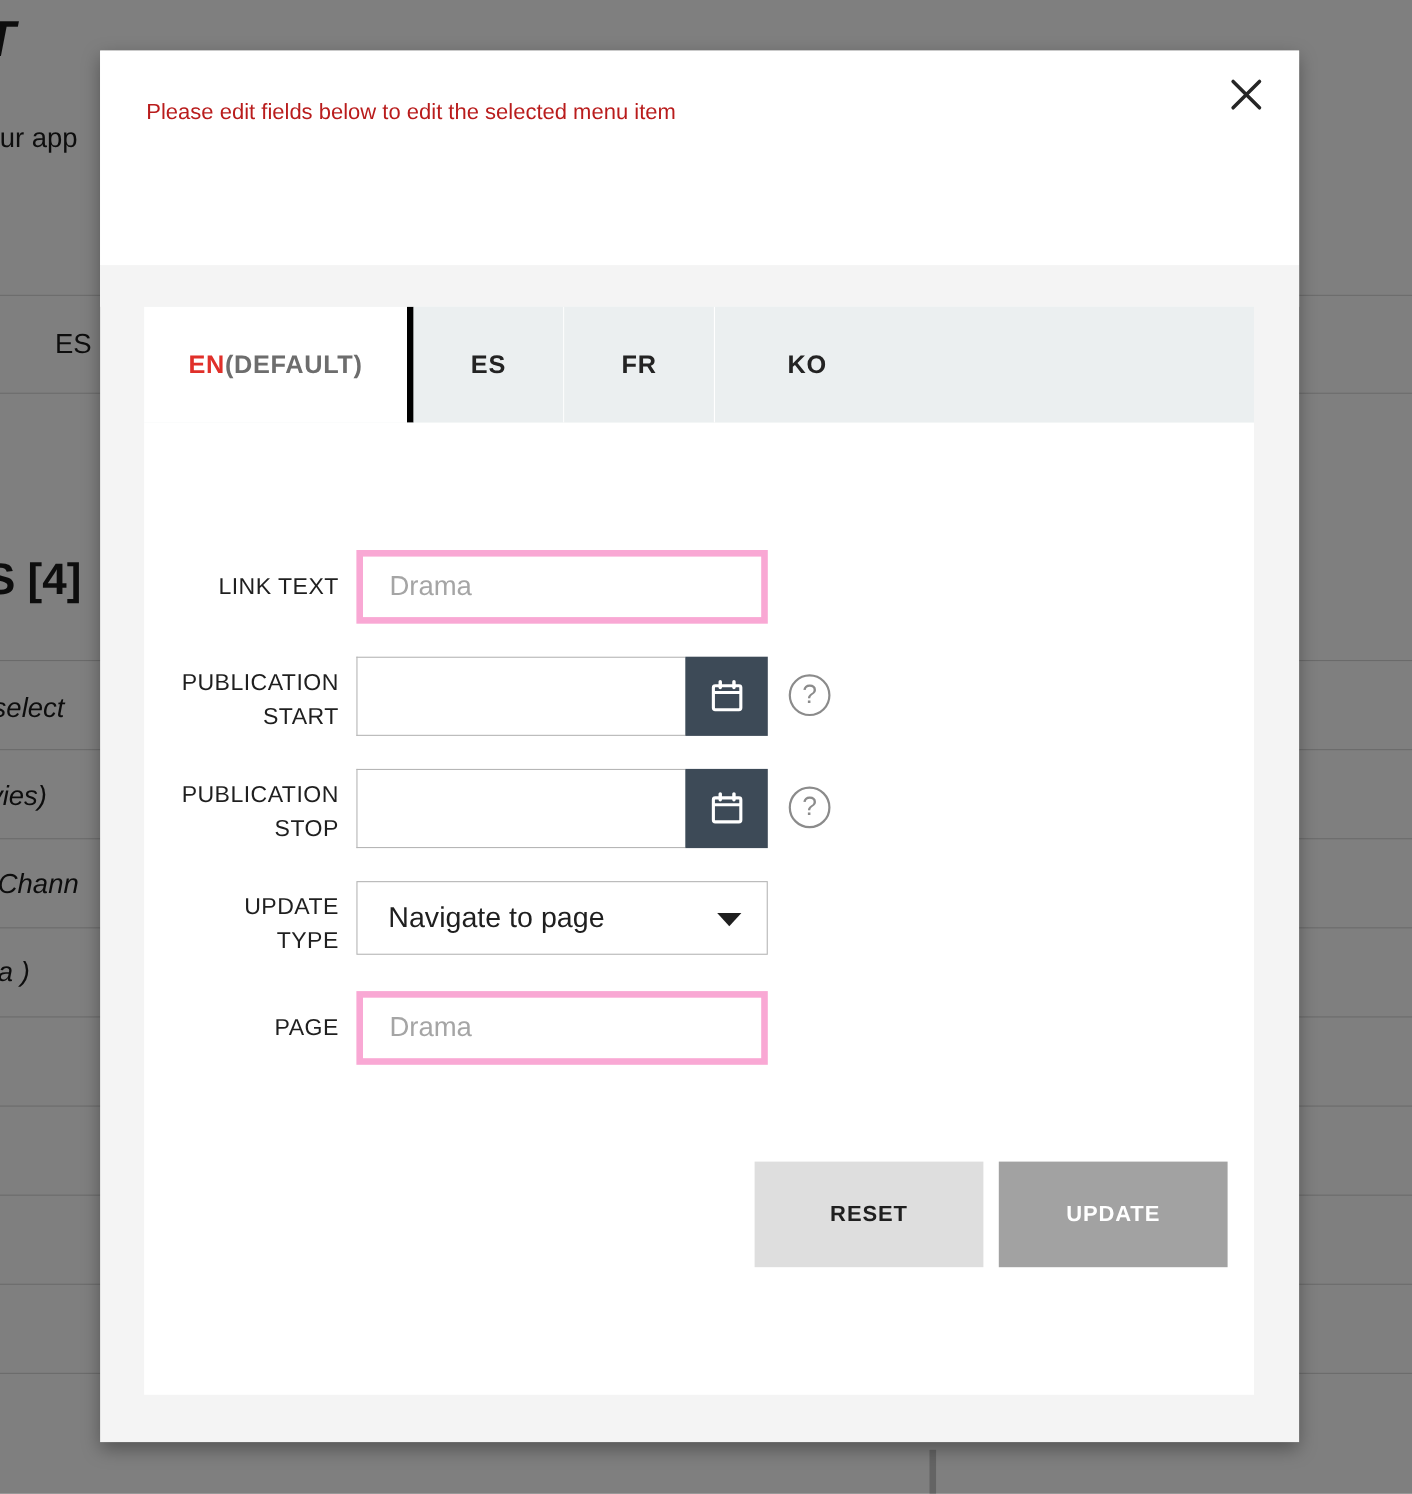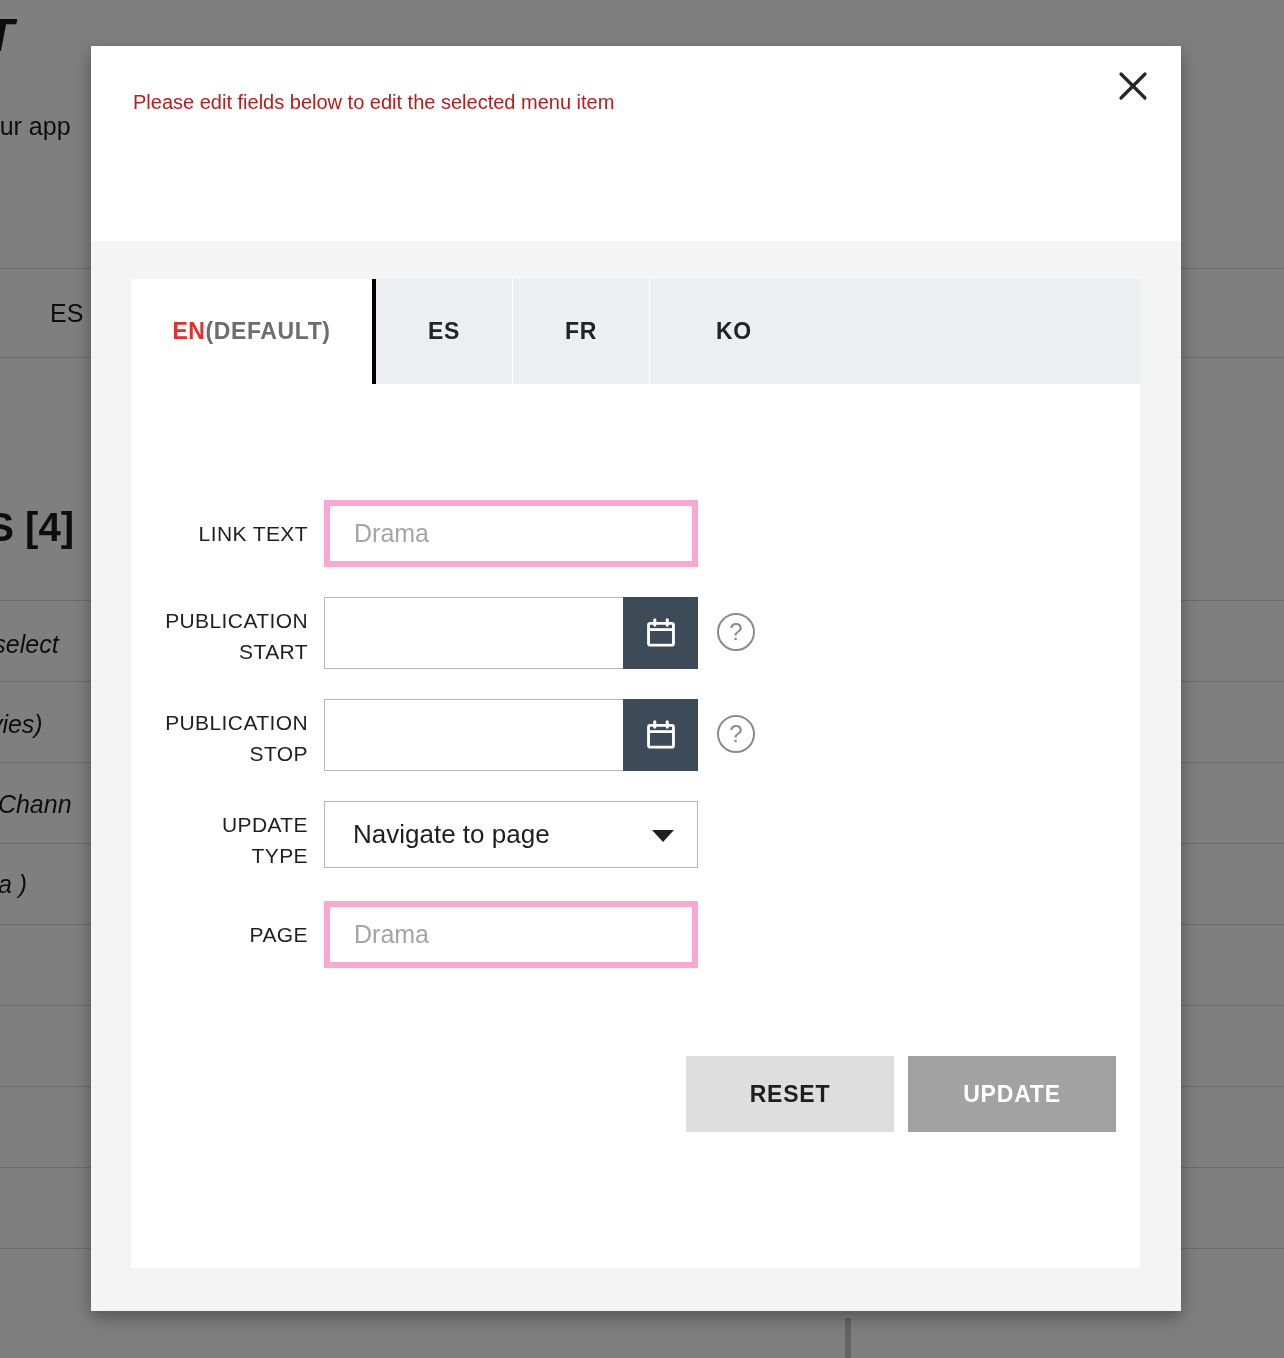--- a/index.html
+++ b/index.html
@@ -169,21 +169,21 @@
     border-right: 1px solid #ffffff;
     cursor: pointer;
     user-select: none;
   }
   .tab.first { width: 245px; }
   .tab.small { width: 137px; }
   .tab.last { flex: 1; justify-content: flex-start; padding-left: 66px; border-right: none; }
 
   .tab.active {
     background: #ffffff;
-    border-right: 4px solid #000000;
+    border-right: 6px solid #000000;
   }
   .tab .code-default { color: #e0302a; }
   .tab .code-suffix { color: #6d6d6d; font-weight: 700; }
 
   
   .panel {
     margin-left: 40px;
     width: 1009px;
     height: 884px;
     background: #ffffff;
@@ -299,25 +299,25 @@
 
   
   .btn-row {
     display: flex;
     justify-content: flex-end;
     padding-right: 24px;
     margin-top: 88px;
   }
 
   .btn {
-    height: 76px;
+    height: 96px;
     min-width: 208px;
     border: none;
     font-family: "Liberation Sans", sans-serif;
-    font-size: 23px;
+    font-size: 20px;
     font-weight: 700;
     letter-spacing: 0.8px;
     cursor: pointer;
   }
   .btn-reset { background: #dedede; color: #1f1f1f; margin-right: 14px; }
   .btn-update { background: #a2a2a2; color: #ffffff; }
 </style>
 </head>
 <body>
 

